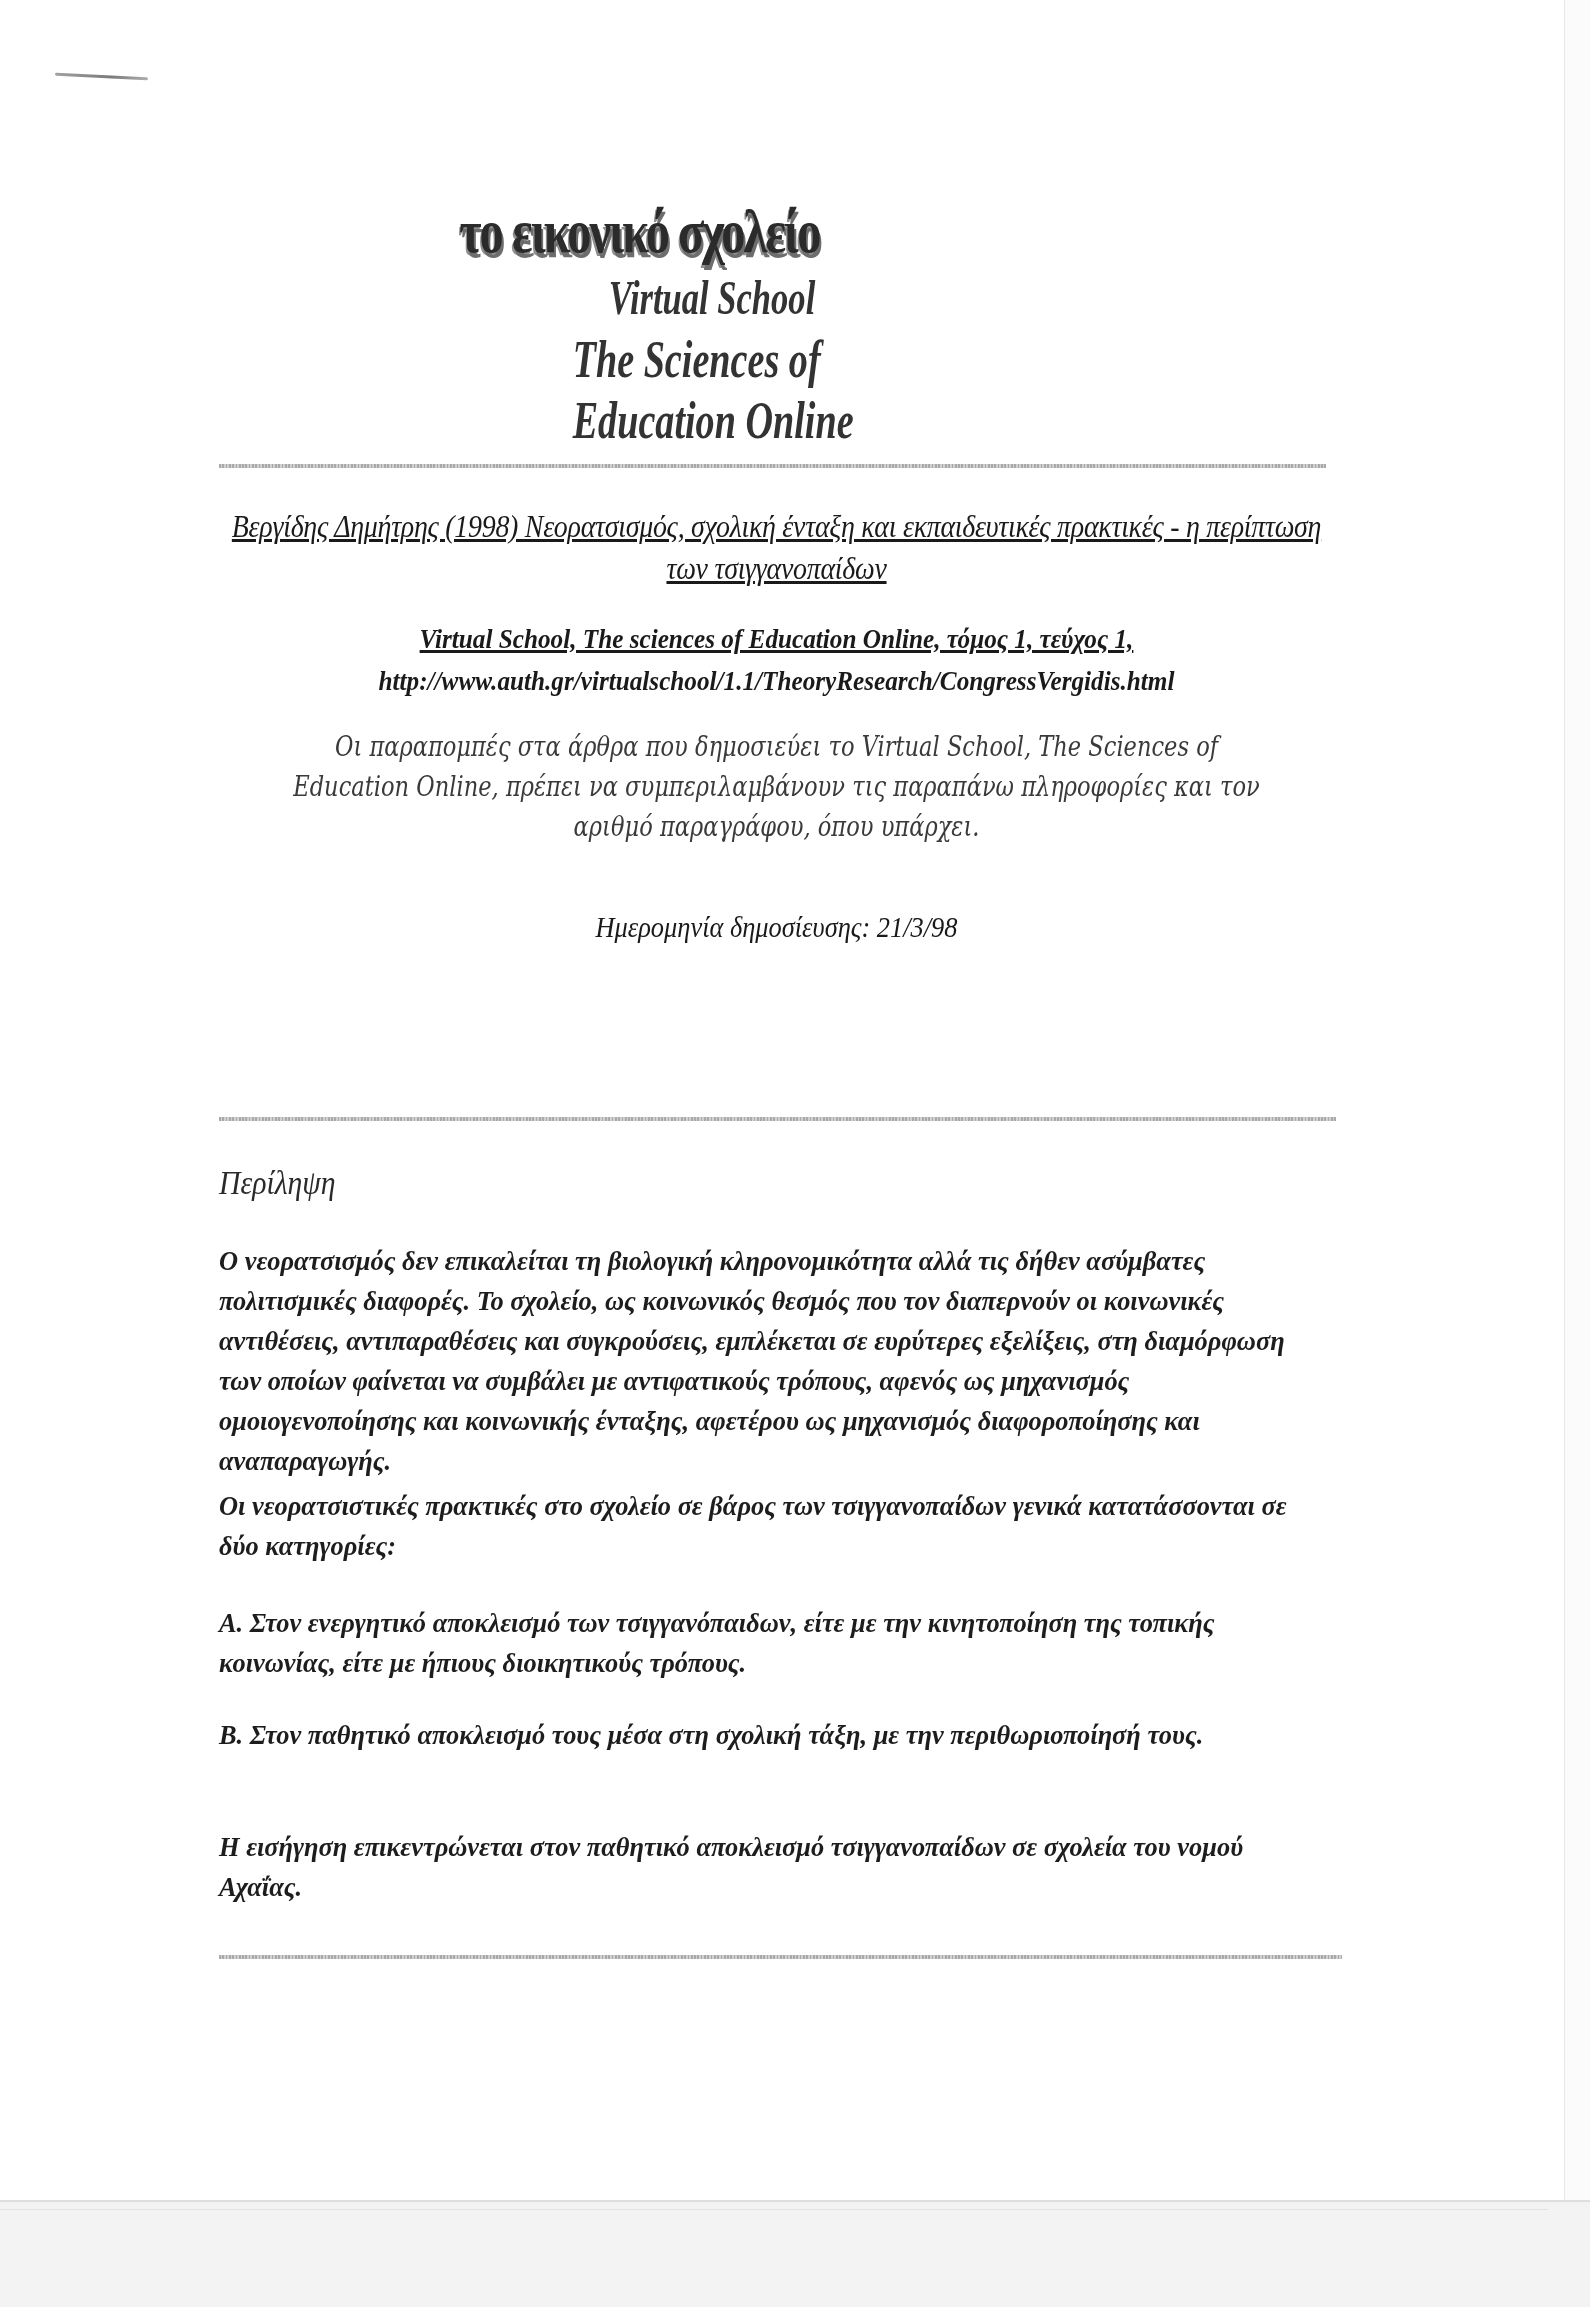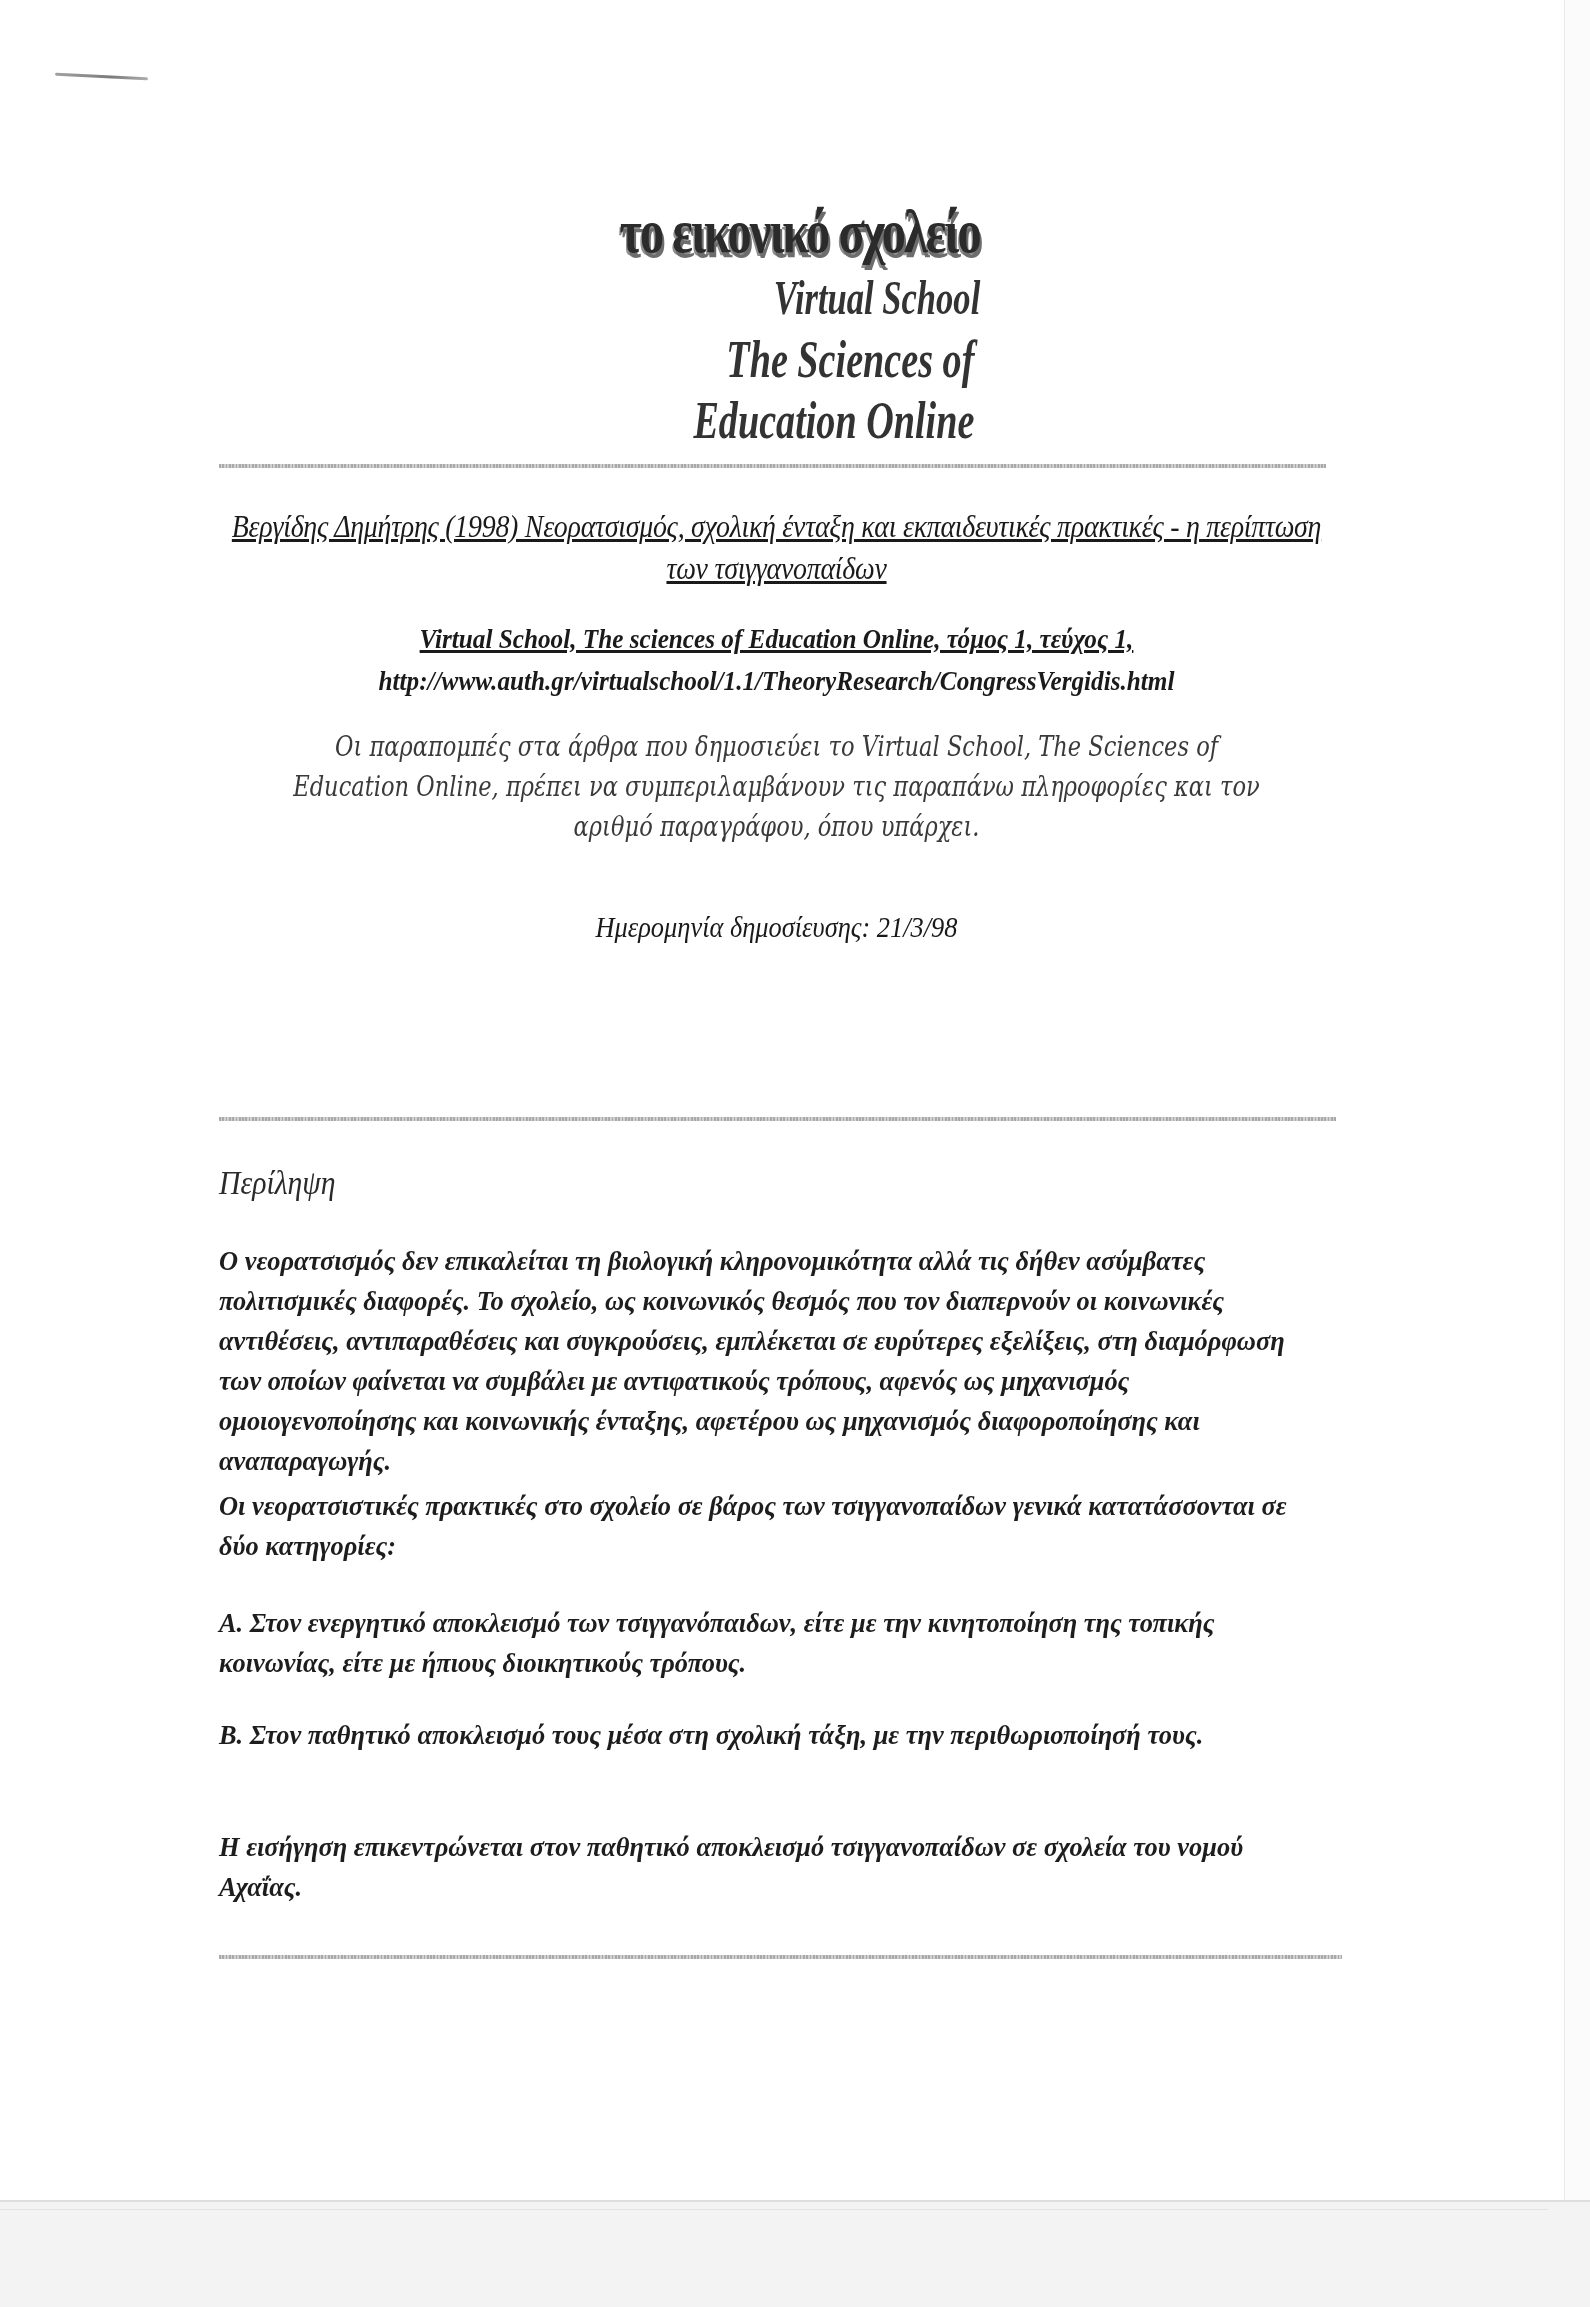--- a/index.html
+++ b/index.html
@@ -49,24 +49,24 @@
       position: absolute;
       left: 0;
       top: 6.7px;
       width: 1548px;
       height: 1.7px;
       background: #e2e2e2;
     }
 
     .logo {
       position: absolute;
-      left: 421px;
+      left: 434px;
       top: 200px;
       width: 634px;
-      text-align: right;
+      text-align: left;
     }
     .logo-greek {
       display: block;
       font-family: "Liberation Serif", serif;
       font-weight: bold;
       font-size: 62px;
       letter-spacing: -2.5px;
       color: #2b2b2b;
       text-shadow: 2.5px 5px 0 #6d6d6d, -1.7px 2.5px 0 #8f8f8f;
       transform: scaleX(0.78);

